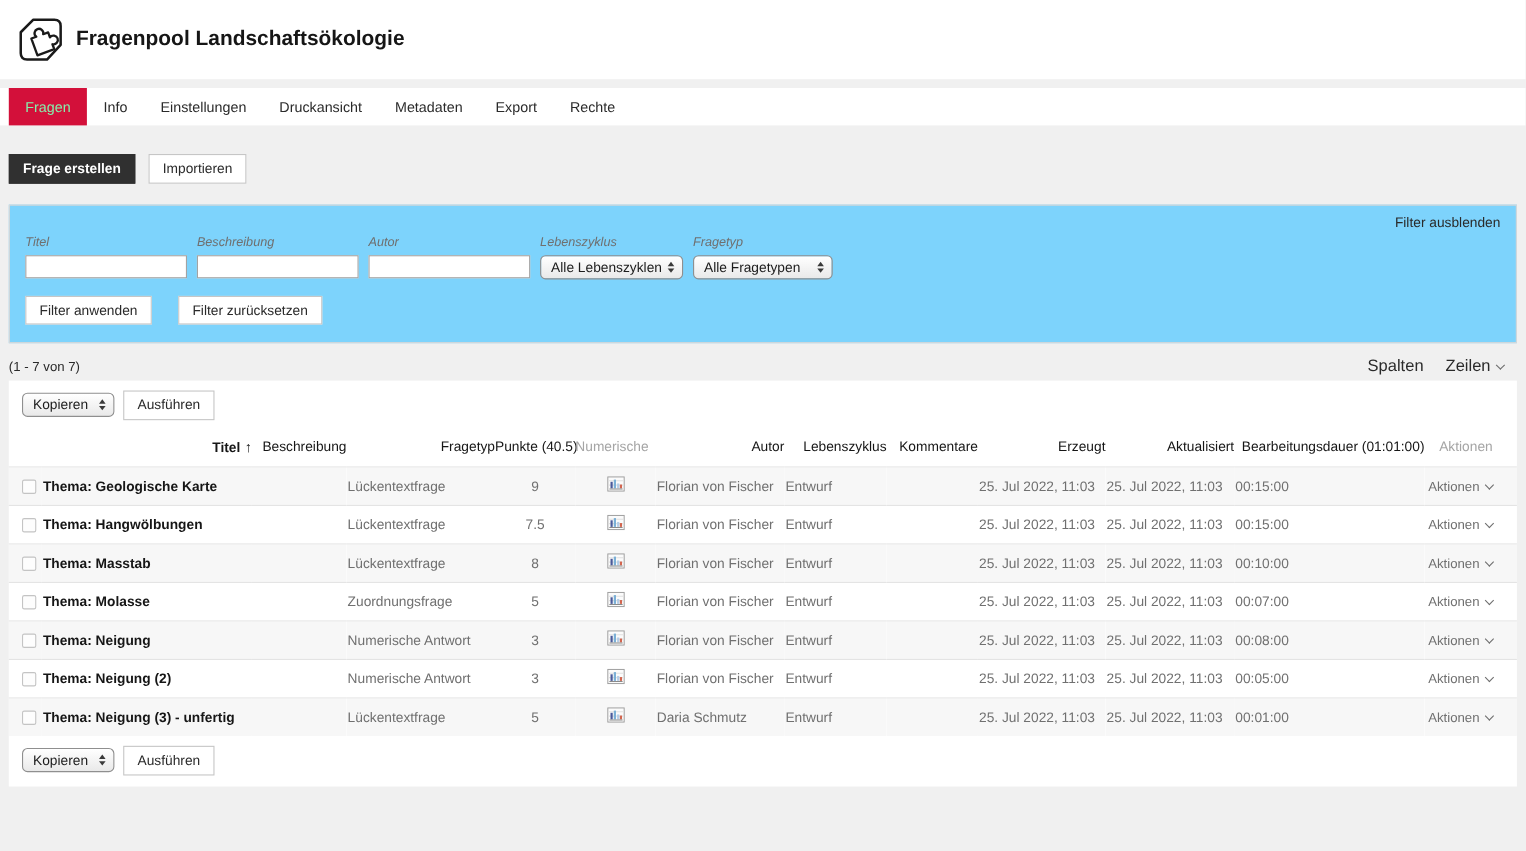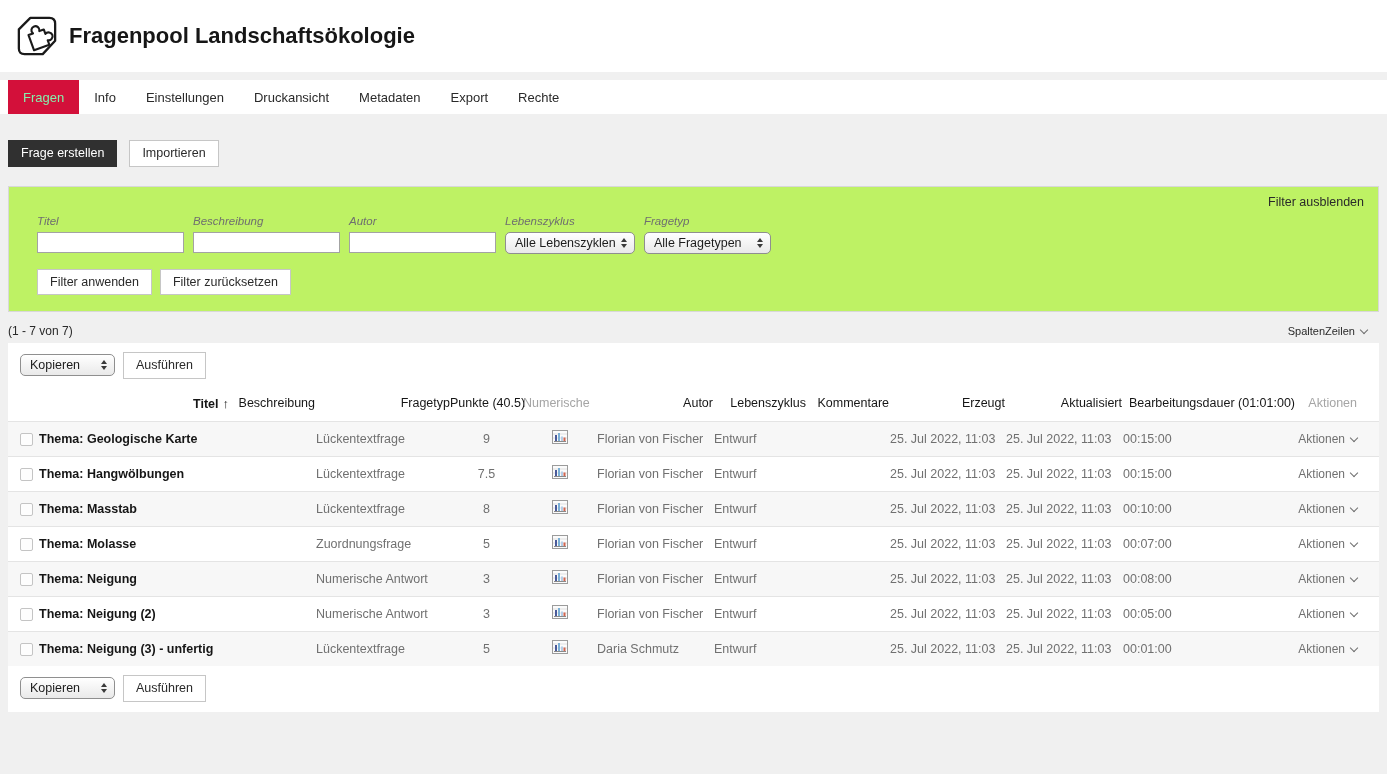--- a/index.html
+++ b/index.html
@@ -10,54 +10,54 @@
   html,body{margin:0;padding:0;}
   body{
     width:1387px;height:774px;overflow:hidden;
     background:var(--page-bg);
     font-family:"Liberation Sans", sans-serif;
     color:var(--txt);
   }
   
   .topbar{background:#fff;height:72px;display:flex;align-items:center;padding:0 16px;}
   .obj-icon svg{display:block;}
-  .topbar h1{font-size:22px;font-weight:bold;margin:0 0 0 11px;}
+  .topbar h1{font-size:19px;font-weight:bold;margin:0 0 0 11px;}
   
   .tabs{margin-top:8px;background:#fff;height:34px;display:flex;align-items:stretch;padding-left:8px;}
   .tab{display:flex;align-items:center;padding:0 15px;font-size:13px;color:#2a2a2a;text-decoration:none;cursor:pointer;}
   .tab.active{background:var(--accent);color:#86efac;}
   
   .actionsbar{margin:26px 8px 0;display:flex;gap:12px;}
   .btn{display:inline-block;font-size:12.5px;line-height:1;padding:6px 12px;background:#fff;
        border:1px solid var(--border);color:#2a2a2a;cursor:pointer;font-family:inherit;}
-  .btn.dark{background:var(--dark-btn);border-color:var(--dark-btn);color:#fff;}
-  
-  .filter-panel{position:relative;margin:19px 8px 0;background:#bef264;border:1px solid #d8d8d8;padding:9px 28px 16px;}
+  .btn.dark{background:var(--dark-btn);border-color:var(--dark-btn);color:#fff;font-weight:bold;}
+  
+  .filter-panel{position:relative;margin:19px 8px 0;background:#7dd3fc;border:1px solid #d8d8d8;padding:9px 14px 16px;}
   .filter-hide{position:absolute;top:8px;right:14px;font-size:12.5px;color:#2a2a2a;cursor:pointer;}
   .filter-fields{display:flex;margin-top:19px;}
   .ffield{margin-right:9px;}
   .flabel{display:block;font-style:italic;font-size:11.5px;color:#6f6f6f;margin-bottom:5px;}
   .ftext{width:147px;height:21px;border:1px solid #a3a3a3;background:#fff;font-family:inherit;font-size:12.5px;padding:0 4px;}
   .fake-select{display:inline-flex;align-items:center;justify-content:space-between;height:22px;
        padding:0 7px 0 9px;border:1px solid #8f8f8f;border-radius:5px;
        background:linear-gradient(#ffffff,#e9e9e9);font-size:12.5px;color:#1c1c1c;cursor:pointer;}
   .fake-select.w-lz{width:130px;}
   .fake-select.w-ft{width:127px;align-items:center;}
-  .fake-select.w-bulk{width:95px;}
+  .fake-select.w-bulk{width:84px;}
   .updown i{display:block;width:0;height:0;border-left:3.5px solid transparent;border-right:3.5px solid transparent;}
   .updown .up{border-bottom:4px solid #3a3a3a;margin-bottom:2px;}
   .updown .down{border-top:4px solid #3a3a3a;}
   .filter-checkwrap{margin-top:15px;}
   .checkbox{appearance:none;-webkit-appearance:none;width:13px;height:13px;border:1px solid #c4c4c4;
        background:#fdfdfd;border-radius:2px;margin:0;display:inline-block;vertical-align:middle;cursor:pointer;}
   .filter-checkwrap .checkbox{display:block;margin-top:8px;}
-  .filter-buttons{margin-top:15px;display:flex;gap:8px;}
+  .filter-buttons{margin-top:15px;display:flex;gap:24px;}
   
   .table-meta{margin:12px 8px 5px;padding-right:12px;display:flex;justify-content:space-between;align-items:center;font-size:12px;color:#2a2a2a;}
-  .meta-right{display:flex;font-size:11px;}
+  .meta-right{display:flex;gap:20px;font-size:15px;}
   .meta-link{cursor:pointer;}
   .chev{display:inline-block;width:6px;height:6px;border-right:1.2px solid #6e6e6e;border-bottom:1.2px solid #6e6e6e;
        transform:rotate(45deg);margin-left:6px;vertical-align:2px;}
   
   .table-card{margin:0 8px;background:#fff;padding:6px 0 8px;}
   .bulkbar{padding:3px 12px 7px;display:flex;gap:8px;align-items:center;}
   table{width:100%;border-collapse:collapse;table-layout:fixed;font-size:12.5px;}
   thead th{font-weight:normal;text-align:right;padding:10px 0;color:var(--txt);white-space:nowrap;overflow:visible;}
   thead th.sorted{font-weight:bold;}
   thead th.c{text-align:left;}

